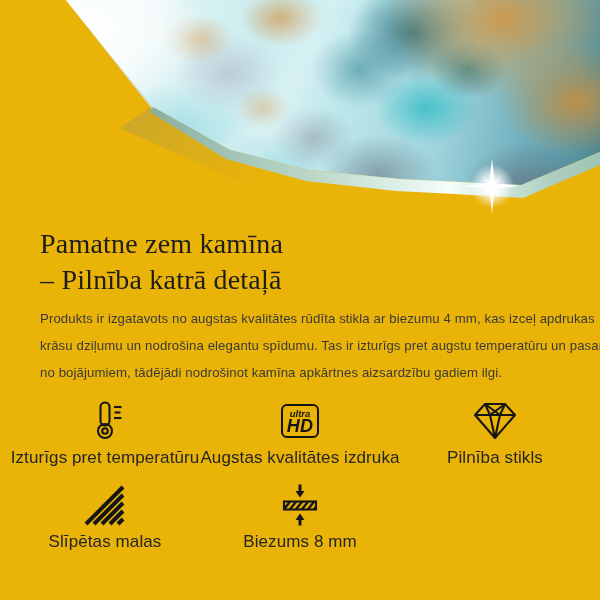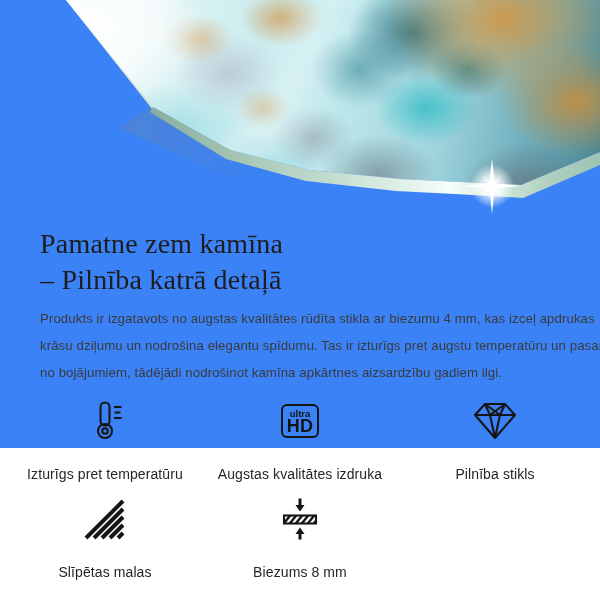--- a/index.html
+++ b/index.html
@@ -1,21 +1,21 @@
 <!DOCTYPE html>
 <html><head>
 <meta charset="utf-8">
 <style>
   html,body{margin:0;padding:0;}
   body{
     width:600px;height:600px;background:#ffffff;overflow:hidden;
     font-family:"Liberation Sans","DejaVu Sans",sans-serif;
     position:relative;
   }
-  .page{position:relative;width:600px;height:448px;background:#3b82f6;}
+  .page{position:relative;width:600px;height:600px;background:#eab308;}
 
   
   .hero{position:absolute;left:0;top:0;width:600px;height:230px;}
   .glass-shadow{
     position:absolute;left:118px;top:96px;width:210px;height:105px;
     clip-path:polygon(34px 10px,200px 82px,160px 104px,2px 32px);
     background:linear-gradient(115deg,rgba(125,138,133,0.30),rgba(125,138,133,0) 70%);
     filter:blur(4px);
   }
   .glass-edge-left{
@@ -77,23 +77,23 @@
   }
   .desc span{display:block;white-space:nowrap;}
 
   
   .features{
     position:absolute;left:30px;top:398px;width:540px;
     display:grid;grid-template-columns:150px 240px 150px;row-gap:14px;
     justify-items:center;
   }
   .feature{display:flex;flex-direction:column;align-items:center;}
-  .icon-wrap{height:46px;display:flex;align-items:center;justify-content:center;}
+  .icon-wrap{height:46px;display:flex;align-items:center;justify-content:center;font-style:italic;}
   .feature-label{
-    margin-top:22px;font-size:14px;color:#262626;letter-spacing:0.1px;
+    margin-top:4px;font-size:17px;color:#262626;letter-spacing:0.1px;
     white-space:nowrap;
   }
   .icon-wrap svg{display:block;}
   .ico{stroke:#161616;fill:none;stroke-width:2.1;}
   .uhd-box{
     width:38px;height:34px;border:2.4px solid #141414;border-radius:6px;
     display:flex;flex-direction:column;align-items:center;justify-content:center;
     color:#141414;box-sizing:border-box;
   }
   .uhd-top{font-size:9.5px;font-weight:700;line-height:10px;}

